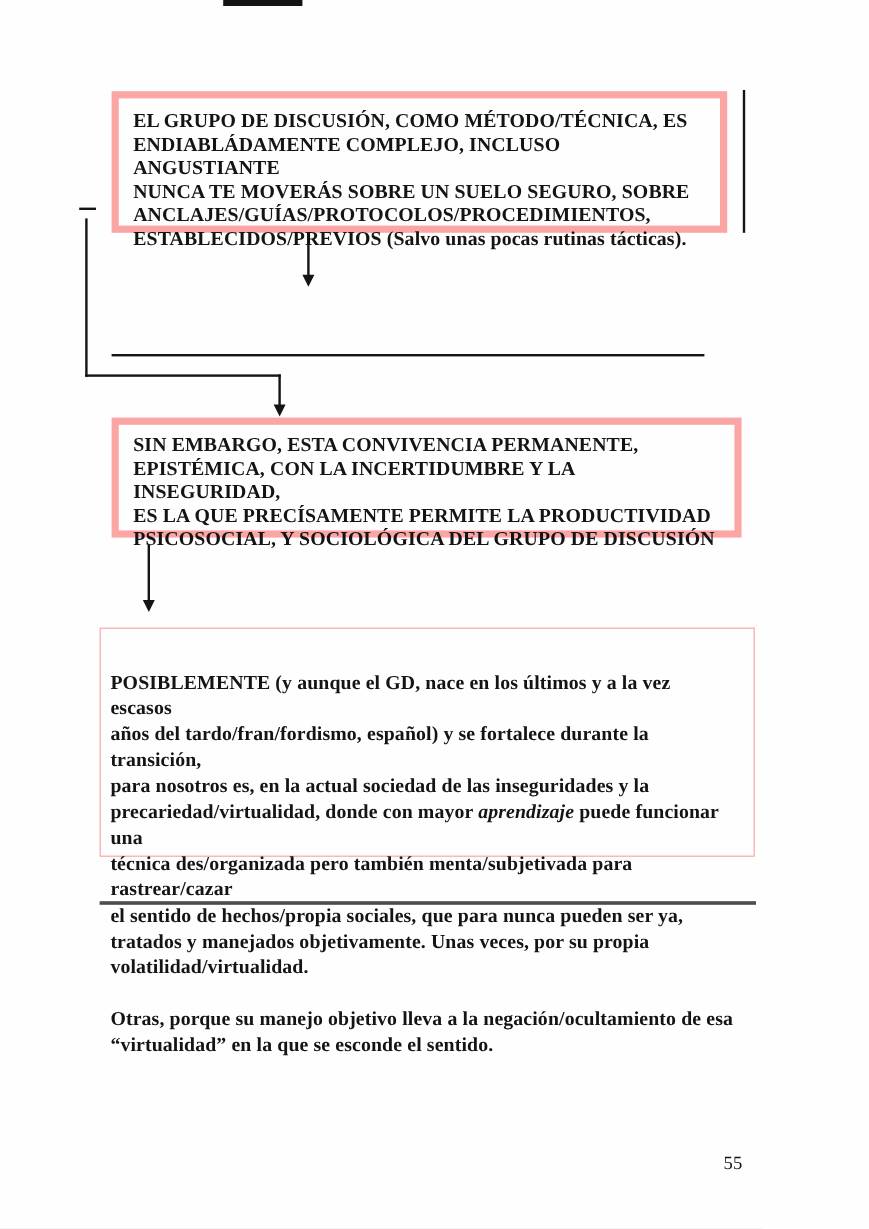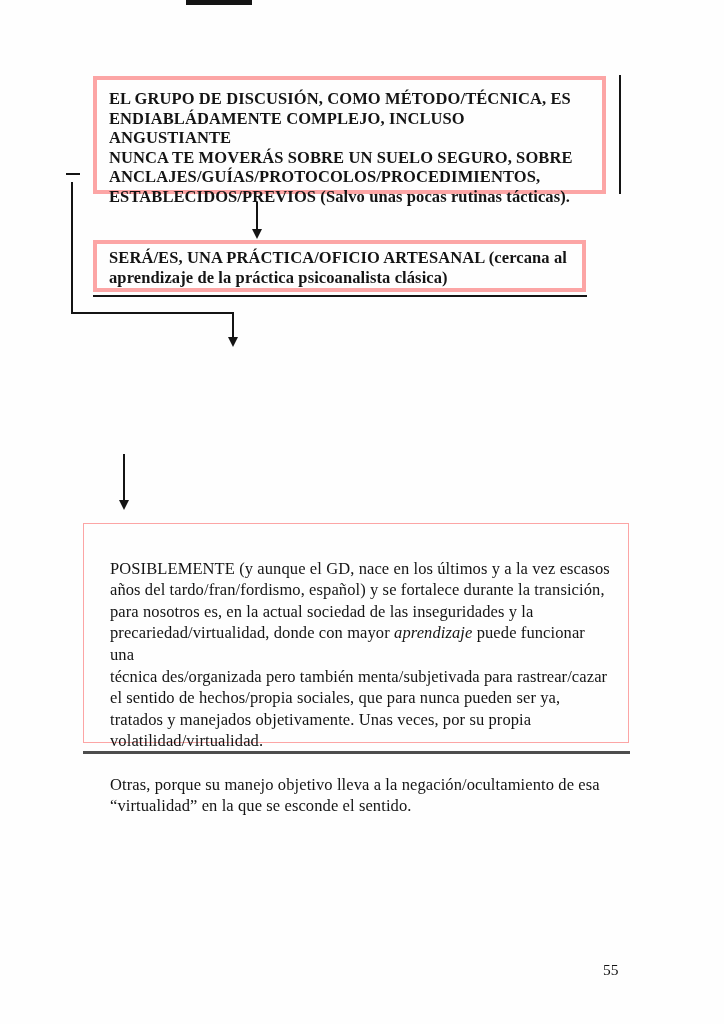--- a/index.html
+++ b/index.html
@@ -2,30 +2,30 @@
 <html><head>
 <meta charset="utf-8">
 <style>
   html,body{margin:0;padding:0;background:#e8e8e8;}
   #page{
     position:relative;width:724px;height:1024px;background:#fefefe;
     font-family:"Liberation Serif","DejaVu Serif",serif;color:#141414;
     overflow:hidden;margin:0 auto;
   }
   .box{
-    position:absolute;box-sizing:border-box;border:4px solid #fca5a5;
+    position:absolute;box-sizing:border-box;border:6px solid #fca5a5;
     background:#fefefe;font-weight:bold;font-size:16.5px;line-height:19.5px;
     white-space:pre-line;letter-spacing:0.1px;
   }
   #box1{left:93px;top:76px;width:513px;height:118px;padding:9px 12px 0 12px;}
   #box2{left:93px;top:240px;width:493px;height:52px;padding:4px 12px 0 12px;}
   #box3{left:93px;top:348px;width:525px;height:100px;padding:7px 12px 0 12px;}
   #box4{
-    left:83px;top:523px;width:546px;height:220px;padding:12px 16px 0 26px;
-    border-width:1.5px;font-weight:normal;font-size:16.5px;line-height:21.6px;
+    left:83px;top:523px;width:546px;height:191px;padding:12px 16px 0 8px;
+    border-width:1.5px;font-weight:bold;font-size:16.5px;line-height:21.6px;
   }
   #box4 p{margin:0;white-space:pre-line;}
   .hline,.vline{position:absolute;background:#141414;}
   .arrowhead{
     position:absolute;width:0;height:0;
     border-left:5px solid transparent;border-right:5px solid transparent;
     border-top:10px solid #141414;
   }
   #top-dash{left:186px;top:0;width:66px;height:5px;}
   #change-bar{left:619px;top:75px;width:2px;height:119px;}
@@ -58,28 +58,30 @@
 ANCLAJES/GUÍAS/PROTOCOLOS/PROCEDIMIENTOS,
 ESTABLECIDOS/PREVIOS (Salvo unas pocas rutinas tácticas).</div>
   <div id="change-bar" class="vline"></div>
 
   <div id="left-dash" class="hline"></div>
   <div id="left-vline" class="vline"></div>
 
   <div id="arrow1-line" class="vline"></div>
   <div id="arrow1-head" class="arrowhead"></div>
 
-  <div id="box2" class="box">SERÁ/ES, UNA PRÁCTICA/OFICIO ARTESANAL (cercana al
-aprendizaje de la práctica psicoanalista clásica)</div>
   <div id="box2-underline" class="hline"></div>
 
   <div id="elbow-hline" class="hline"></div>
   <div id="elbow-vline" class="vline"></div>
   <div id="elbow-head" class="arrowhead"></div>
 
+  <div id="box3" class="box">SIN EMBARGO, ESTA CONVIVENCIA PERMANENTE,
+EPISTÉMICA, CON LA INCERTIDUMBRE Y LA INSEGURIDAD,
+ES LA QUE PRECÍSAMENTE PERMITE LA PRODUCTIVIDAD
+PSICOSOCIAL, Y SOCIOLÓGICA DEL GRUPO DE DISCUSIÓN</div>
 
   <div id="arrow3-line" class="vline"></div>
   <div id="arrow3-head" class="arrowhead"></div>
 
   <div id="box4" class="box">
     <p><span>POSIBLEMENTE (y aunque el GD, nace en los últimos y a la vez escasos
 años del tardo/fran/fordismo, español) y se fortalece durante la transición,
 para nosotros es, en la actual sociedad de las inseguridades y la
 precariedad/virtualidad, donde con mayor </span><span class="it">aprendizaje</span><span> puede funcionar una
 técnica des/organizada pero también menta/subjetivada para rastrear/cazar

